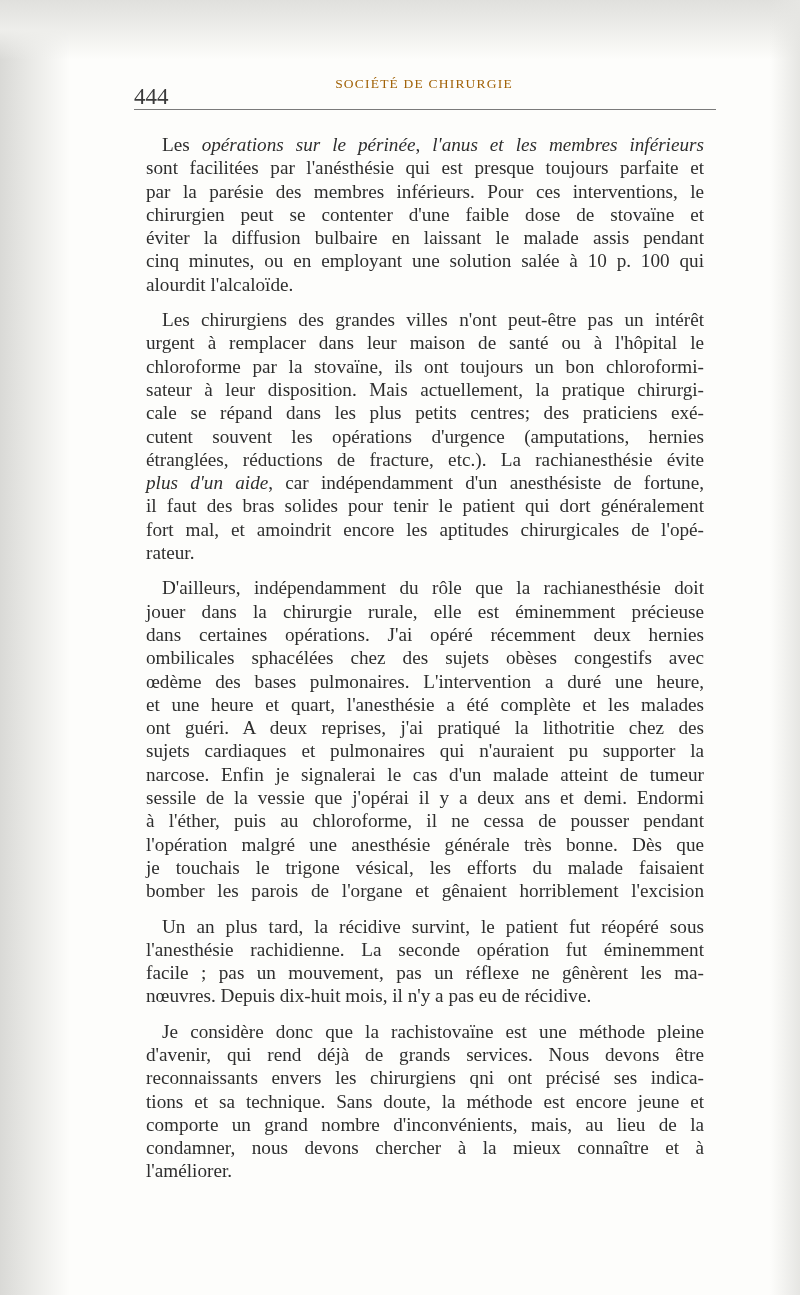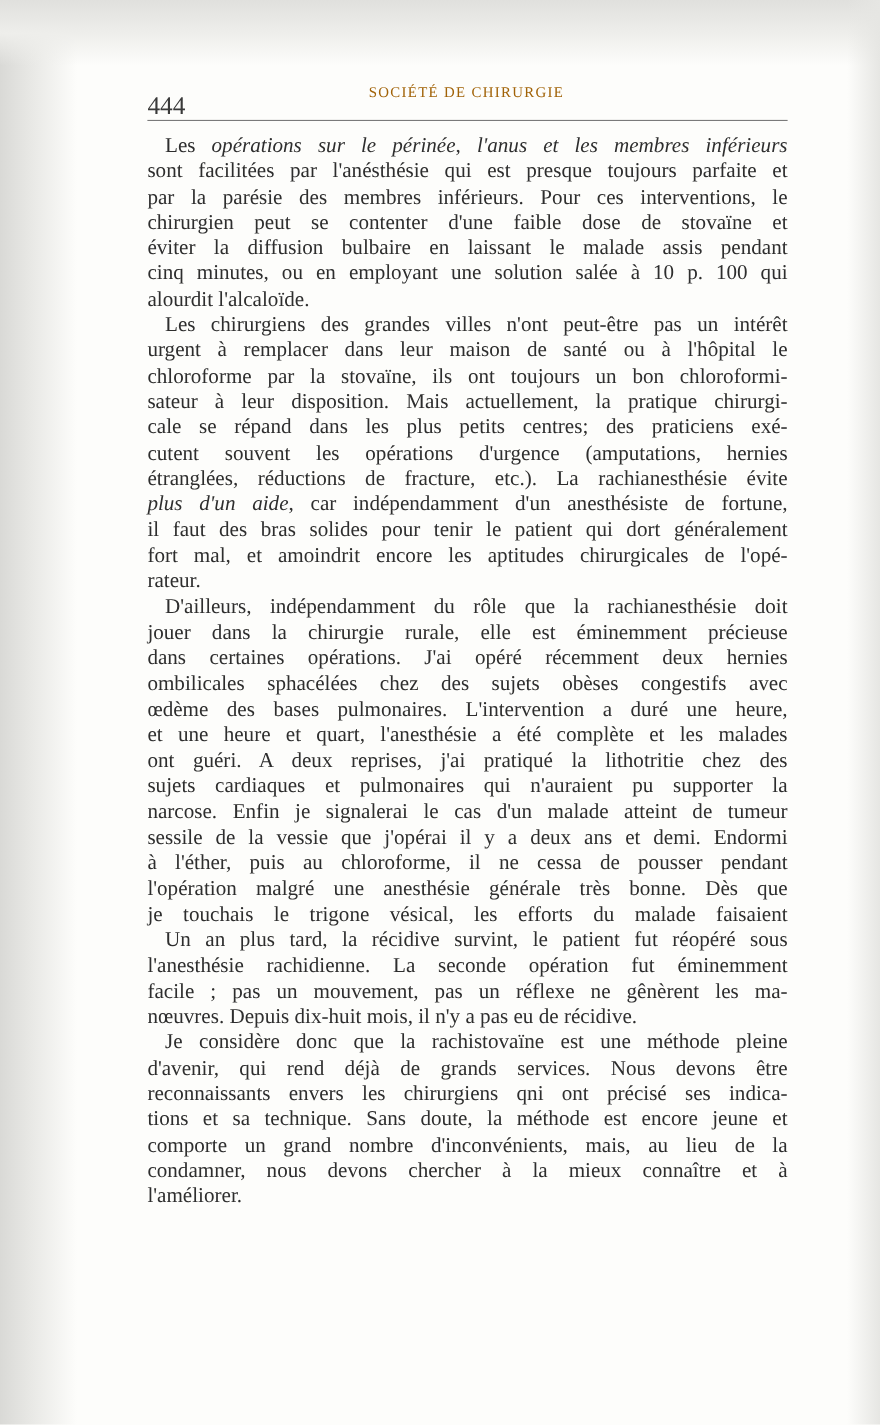--- a/index.html
+++ b/index.html
@@ -48,21 +48,21 @@
     font-size: 19.2px; line-height: 23.3px;
     color: #2e2e2e;
   }
   .line {
     display: block; white-space: nowrap;
     text-align: justify; text-align-last: justify;
     height: 23.3px;
   }
   .line.last { text-align-last: left; }
   .line.indent { padding-left: 16px; }
-  .para { margin: 0; }
+  .para { margin: 12px; }
   em { font-style: italic; }
 </style>
 </head>
 <body>
 
 <div class="edge-left"></div>
 <div class="edge-top"></div>
 <div class="edge-right"></div>
 
 <div class="page">
@@ -102,20 +102,21 @@
         <span class="line">ombilicales sphacélées chez des sujets obèses congestifs avec</span>
         <span class="line">œdème des bases pulmonaires. L'intervention a duré une heure,</span>
         <span class="line">et une heure et quart, l'anesthésie a été complète et les malades</span>
         <span class="line">ont guéri. A deux reprises, j'ai pratiqué la lithotritie chez des</span>
         <span class="line">sujets cardiaques et pulmonaires qui n'auraient pu supporter la</span>
         <span class="line">narcose. Enfin je signalerai le cas d'un malade atteint de tumeur</span>
         <span class="line">sessile de la vessie que j'opérai il y a deux ans et demi. Endormi</span>
         <span class="line">à l'éther, puis au chloroforme, il ne cessa de pousser pendant</span>
         <span class="line">l'opération malgré une anesthésie générale très bonne. Dès que</span>
         <span class="line">je touchais le trigone vésical, les efforts du malade faisaient</span>
+        <span class="line">bomber les parois de l'organe et gênaient horriblement l'excision</span>
       </div>
       <div class="para">
         <span class="line indent">Un an plus tard, la récidive survint, le patient fut réopéré sous</span>
         <span class="line">l'anesthésie rachidienne. La seconde opération fut éminemment</span>
         <span class="line">facile ; pas un mouvement, pas un réflexe ne gênèrent les ma-</span>
         <span class="line last">nœuvres. Depuis dix-huit mois, il n'y a pas eu de récidive.</span>
       </div>
       <div class="para">
         <span class="line indent">Je considère donc que la rachistovaïne est une méthode pleine</span>
         <span class="line">d'avenir, qui rend déjà de grands services. Nous devons être</span>

